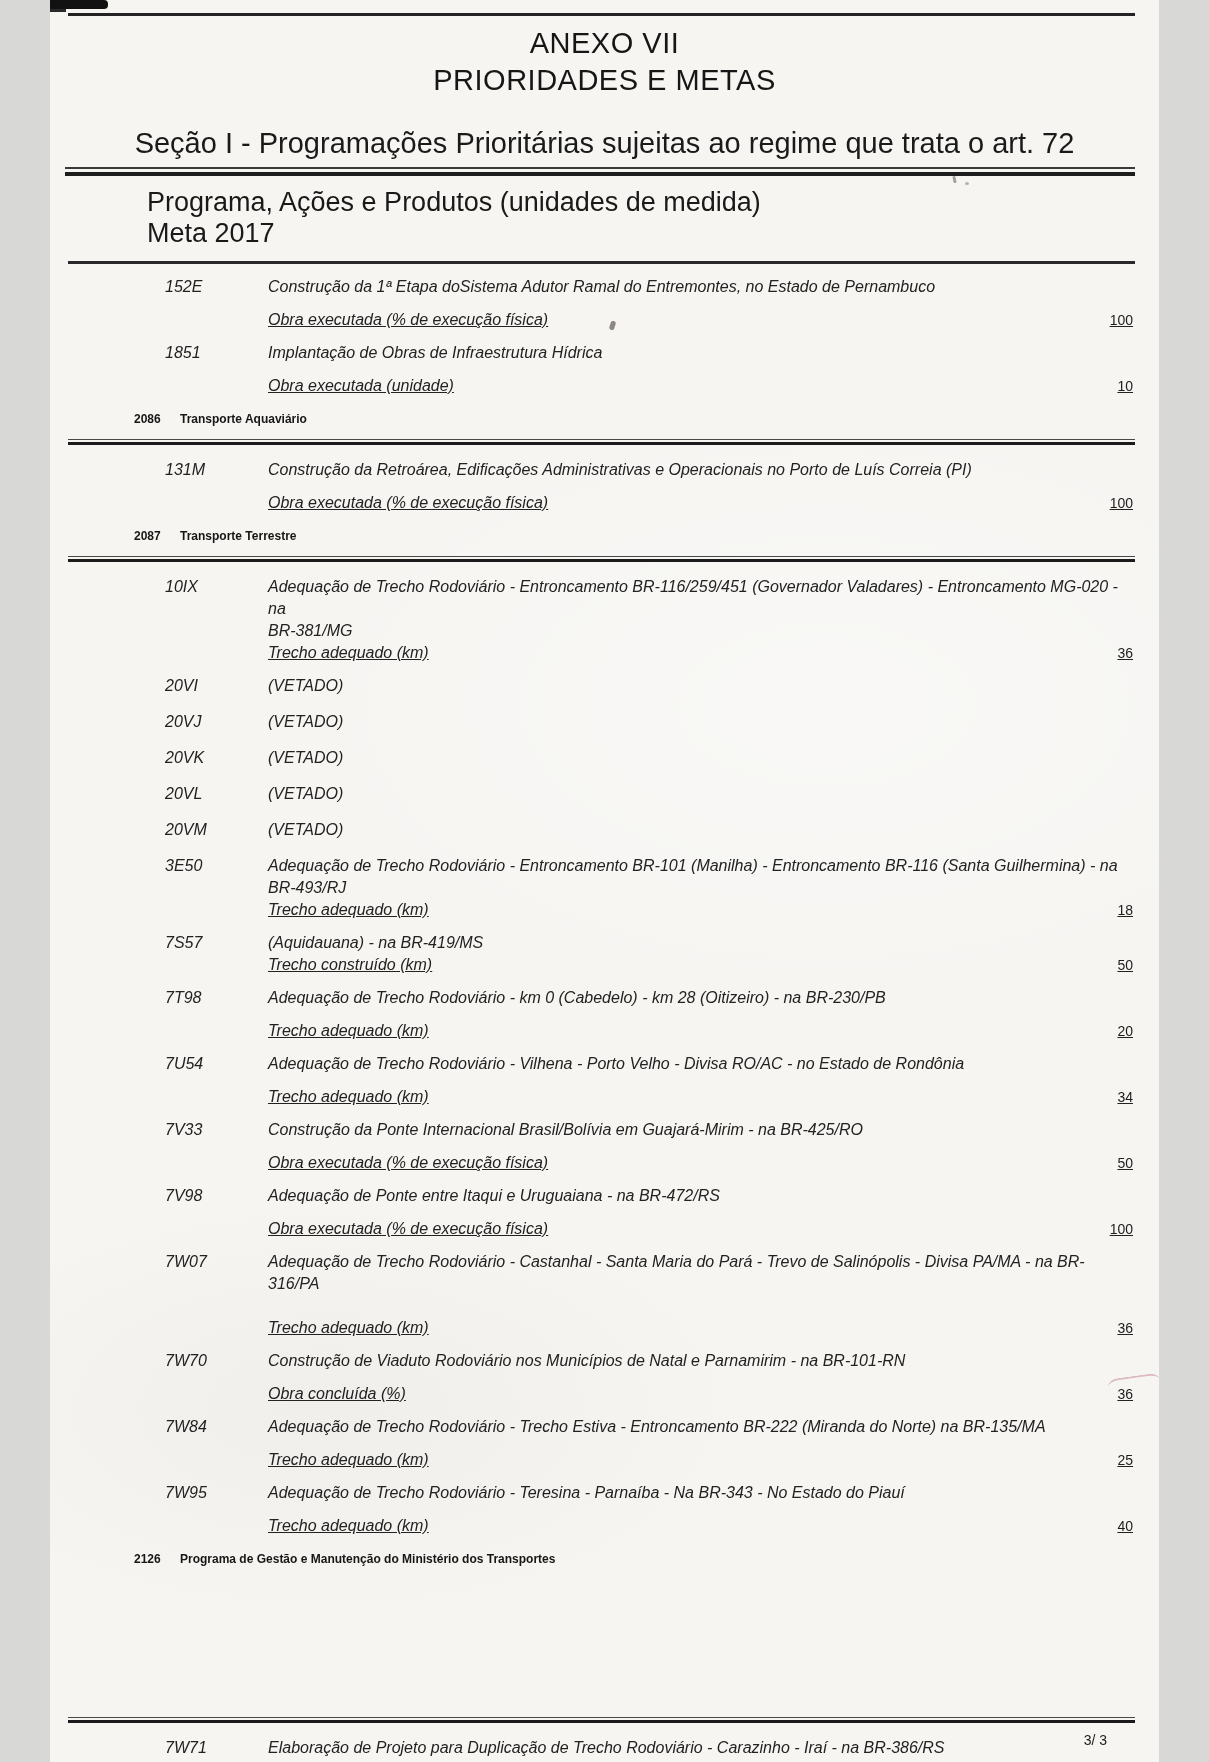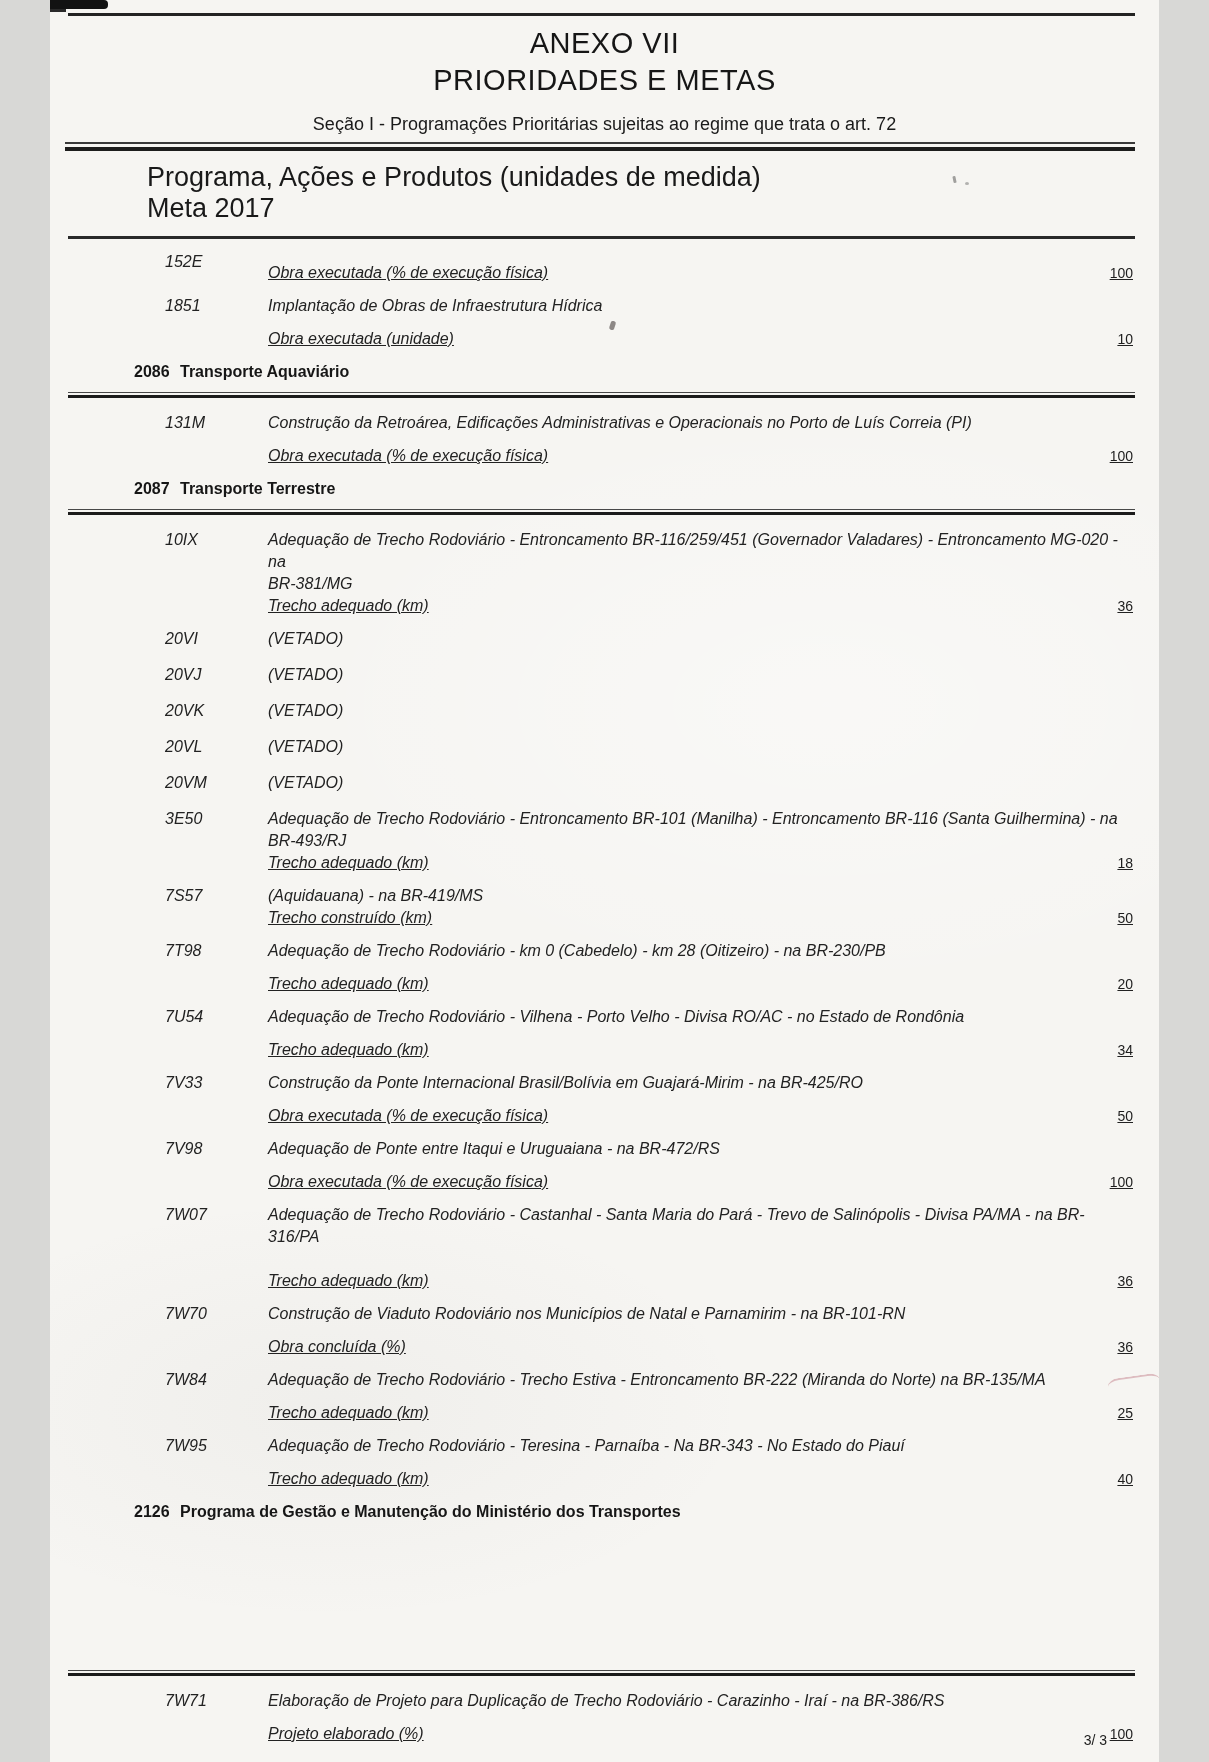--- a/index.html
+++ b/index.html
@@ -26,33 +26,33 @@
   .scribble-2{position:absolute;left:1143px;top:1382px;width:66px;height:12px;border-bottom:2px solid rgba(150,130,135,.5);border-radius:40%/90%;transform:rotate(-4deg);}
 
   
   .rule-top{margin:13px 24px 0 18px;border-top:3px solid #232323;}
   .rule-sec-thin{margin:7px 24px 0 15px;border-top:2px solid #3a3a3a;}
   .rule-sec-thick{margin:3px 24px 0 15px;border-top:4px solid #1d1d1d;}
   .rule-mid{margin:12px 24px 0 18px;border-top:3px solid #292929;}
   .rule-heavy{margin:0 24px 14px 18px;height:2px;border-top:1px solid #484848;border-bottom:3px solid #1b1b1b;}
 
   .titles{margin-top:9px;text-align:center;font-size:29px;line-height:37px;color:#161616;letter-spacing:.5px;}
-  .secao{margin-top:15px;text-align:center;font-size:18px;color:#1a1a1a;}
+  .secao{margin-top:28px;text-align:center;font-size:29px;color:#1a1a1a;}
   .colhead{display:flex;justify-content:space-between;align-items:baseline;padding:11px 26px 0 97px;font-size:27px;color:#191919;flex-direction:column;}
 
   #rows{padding-top:12px;}
   .row-action{padding:0 26px 0 115px;display:grid;grid-template-columns:103px 1fr;margin-bottom:11px;font-size:16px;font-style:italic;color:#222;}
   .row-action.veto{margin-bottom:14px;}
   .acode{line-height:22px;}
   .desc-line{line-height:22px;}
   .prod-line{display:flex;justify-content:space-between;align-items:baseline;line-height:22px;text-decoration:underline;}
   .prod-line.gap{margin-top:11px;}
   .meta{font-style:normal;font-size:14px;color:#1d1d1d;padding-left:20px;white-space:nowrap;}
 
-  .row-section{padding:0 26px 0 84px;font-weight:700;font-size:16px;line-height:22px;color:#161616;margin:5px 0 9px;}
+  .row-section{padding:0 26px 0 84px;font-weight:700;font-size:12px;line-height:22px;color:#161616;margin:5px 0 9px;}
   .scode{display:inline-block;min-width:46px;}
   .spacer{width:100%;}
 
   .pageno{position:absolute;right:52px;bottom:14px;font-size:14px;color:#1c1c1c;}
 </style>
 </head>
 <body>
 
 <div class="page">
 
@@ -73,20 +73,23 @@
   <div class="colhead">
     <div>Programa, Ações e Produtos (unidades de medida)</div>
     <div>Meta 2017</div>
   </div>
   <div class="rule-mid"></div>
 
   <div id="rows">
       <div class="row-action">
         <div class="acode">152E</div>
         <div class="abody">
+          <div class="desc">
+            <div class="desc-line">Construção da 1ª Etapa doSistema Adutor Ramal do Entremontes, no Estado de Pernambuco</div>
+          </div>
           <div class="prod-line gap">
             <span class="prod">Obra executada (% de execução física)</span>
             <span class="meta">100</span>
           </div>
         </div>
       </div>
       <div class="row-action">
         <div class="acode">1851</div>
         <div class="abody">
           <div class="desc">

